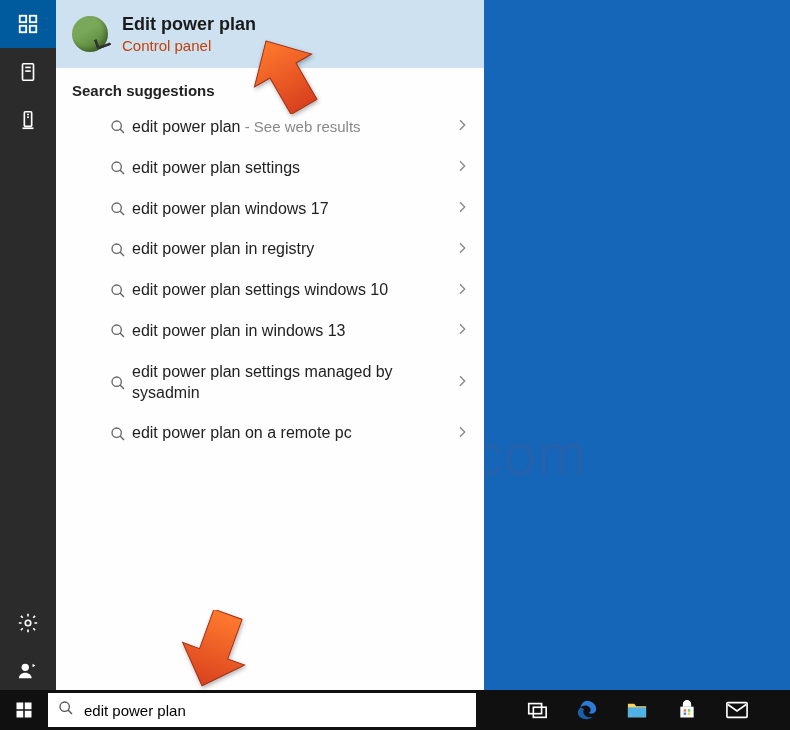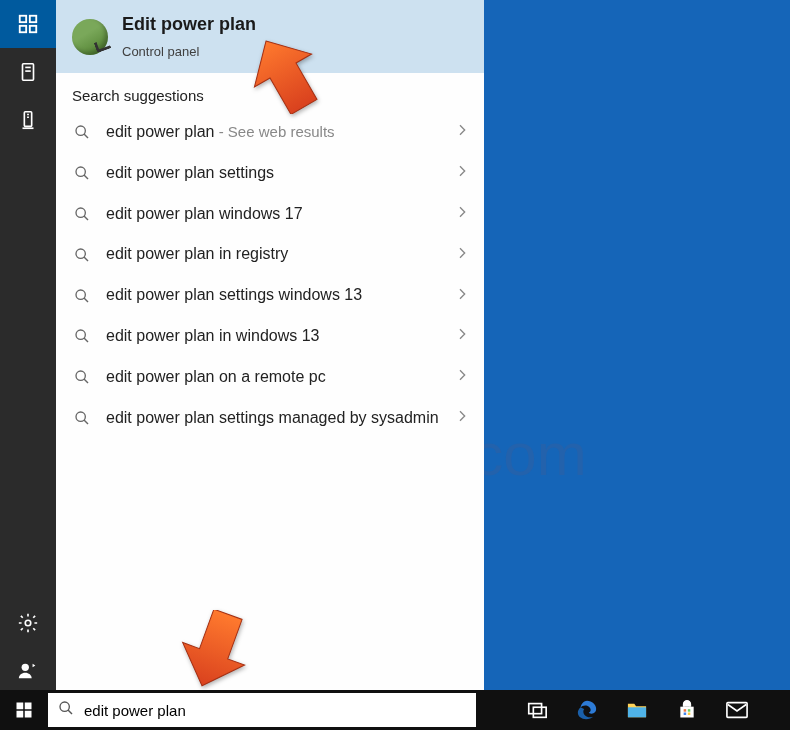--- a/index.html
+++ b/index.html
@@ -113,33 +113,34 @@
   content:"";
   position:absolute;
   width:12px;height:8px;
   border:3px solid #333;
   border-top:none;border-right:none;
   border-radius: 0 0 0 4px;
   bottom:4px;right:-2px;
   transform:rotate(-20deg);
 }
 .best .title { font-size: 18px; font-weight: 600; color:#1a1a1a;}
-.best .sub   { font-size: 13px; color: #404040; margin-top:9px;}
+.best .sub   { font-size: 15px; color: #c2410c; margin-top:2px;}
 
 .section-h {
-  font-size: 15px; font-weight: 400;
+  font-size: 15px; font-weight: 700;
   padding: 14px 16px 8px;
   color: #222;
 }
 
 .sugg {
   display:flex; align-items:center;
   padding: 10px 14px 10px 16px;
-  gap: 14px;
+  gap: 4px;
   cursor: pointer;
+  margin-left: 36px;
 }
 .sugg .sicon { width:20px; display:flex; justify-content:center; color:#666;}
 .sugg .txt { flex:1; font-size: 16px; color:#222; line-height:1.3;}
 .sugg .txt .pre { font-weight:400; }
 .sugg .txt .bold { font-weight:400; }
 .sugg .txt .hint { color:#888; font-size:15px;}
 .sugg .chev { color:#888; }
 .sugg svg { width:16px;height:16px; }
 
 
@@ -260,21 +261,21 @@
             <polyline points="9 5 16 12 9 19"></polyline>
           </svg></span>
       </div>
       <div class="sugg">
         <span class="sicon">
           <svg viewBox="0 0 24 24" fill="none" stroke="#666" stroke-width="2">
             <circle cx="10" cy="10" r="7"></circle>
             <line x1="21" y1="21" x2="15" y2="15"></line>
           </svg>
         </span>
-        <span class="txt"><span class="pre">edit power plan </span><span class="bold">settings windows 13</span><span class="hint"></span></span>
+        <span class="txt"><span class="pre">edit power plan </span><span class="bold">settings windows 10</span><span class="hint"></span></span>
         <span class="chev"><svg viewBox="0 0 24 24" fill="none" stroke="#888" stroke-width="2">
             <polyline points="9 5 16 12 9 19"></polyline>
           </svg></span>
       </div>
       <div class="sugg">
         <span class="sicon">
           <svg viewBox="0 0 24 24" fill="none" stroke="#666" stroke-width="2">
             <circle cx="10" cy="10" r="7"></circle>
             <line x1="21" y1="21" x2="15" y2="15"></line>
           </svg>
@@ -284,33 +285,33 @@
             <polyline points="9 5 16 12 9 19"></polyline>
           </svg></span>
       </div>
       <div class="sugg">
         <span class="sicon">
           <svg viewBox="0 0 24 24" fill="none" stroke="#666" stroke-width="2">
             <circle cx="10" cy="10" r="7"></circle>
             <line x1="21" y1="21" x2="15" y2="15"></line>
           </svg>
         </span>
+        <span class="txt"><span class="pre">edit power plan </span><span class="bold">settings managed by sysadmin</span><span class="hint"></span></span>
+        <span class="chev"><svg viewBox="0 0 24 24" fill="none" stroke="#888" stroke-width="2">
+            <polyline points="9 5 16 12 9 19"></polyline>
+          </svg></span>
+      </div>
+      <div class="sugg">
+        <span class="sicon">
+          <svg viewBox="0 0 24 24" fill="none" stroke="#666" stroke-width="2">
+            <circle cx="10" cy="10" r="7"></circle>
+            <line x1="21" y1="21" x2="15" y2="15"></line>
+          </svg>
+        </span>
         <span class="txt"><span class="pre">edit power plan </span><span class="bold">on a remote pc</span><span class="hint"></span></span>
-        <span class="chev"><svg viewBox="0 0 24 24" fill="none" stroke="#888" stroke-width="2">
-            <polyline points="9 5 16 12 9 19"></polyline>
-          </svg></span>
-      </div>
-      <div class="sugg">
-        <span class="sicon">
-          <svg viewBox="0 0 24 24" fill="none" stroke="#666" stroke-width="2">
-            <circle cx="10" cy="10" r="7"></circle>
-            <line x1="21" y1="21" x2="15" y2="15"></line>
-          </svg>
-        </span>
-        <span class="txt"><span class="pre">edit power plan </span><span class="bold">settings managed by sysadmin</span><span class="hint"></span></span>
         <span class="chev"><svg viewBox="0 0 24 24" fill="none" stroke="#888" stroke-width="2">
             <polyline points="9 5 16 12 9 19"></polyline>
           </svg></span>
       </div>
     </div>
 
 </div>
 
 <div class="arrow" style="left:250px; top:34px;">
   <svg width="70" height="80" viewBox="0 0 70 80">

